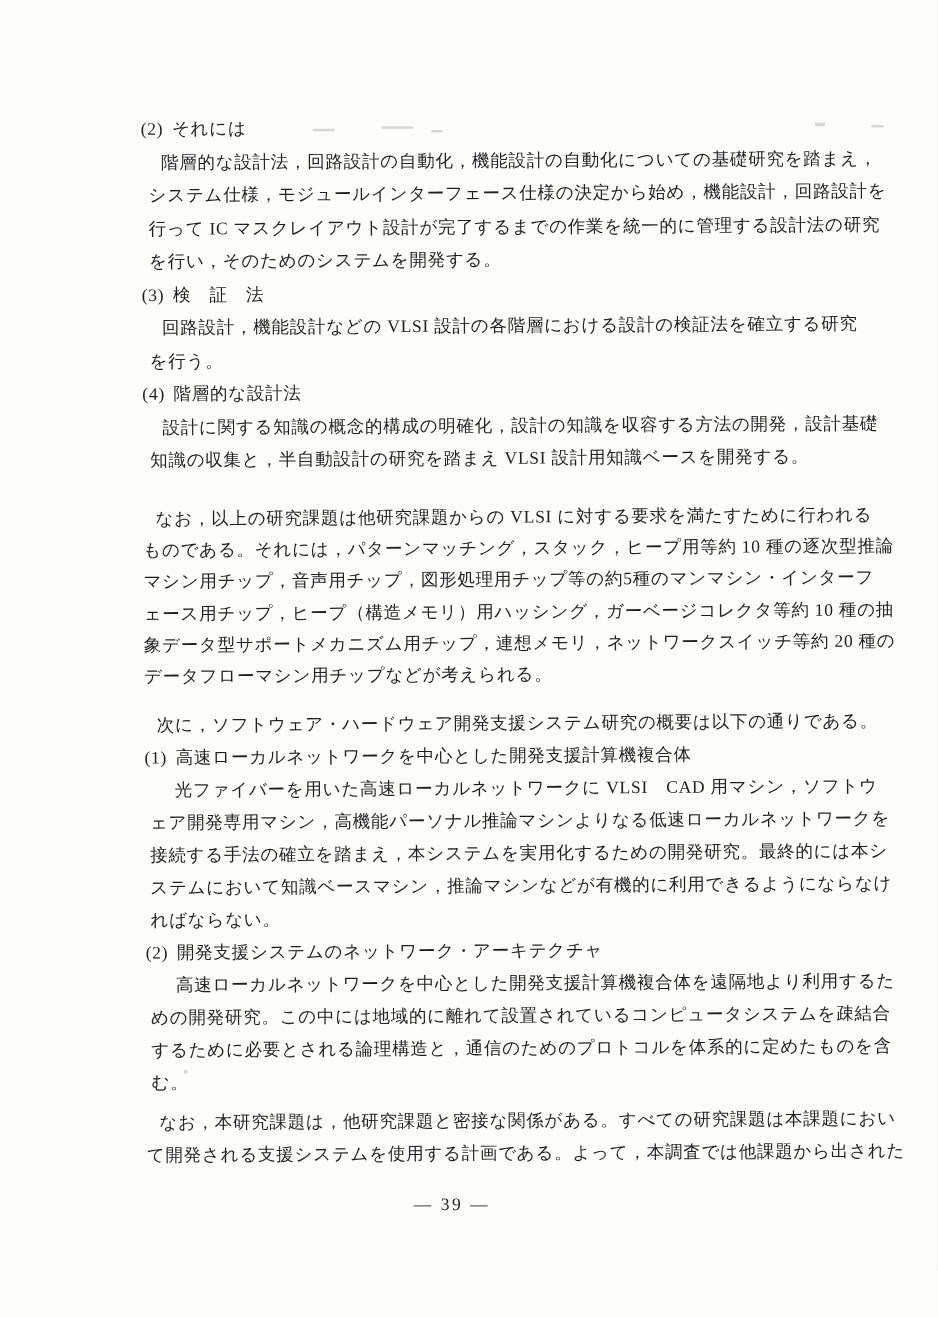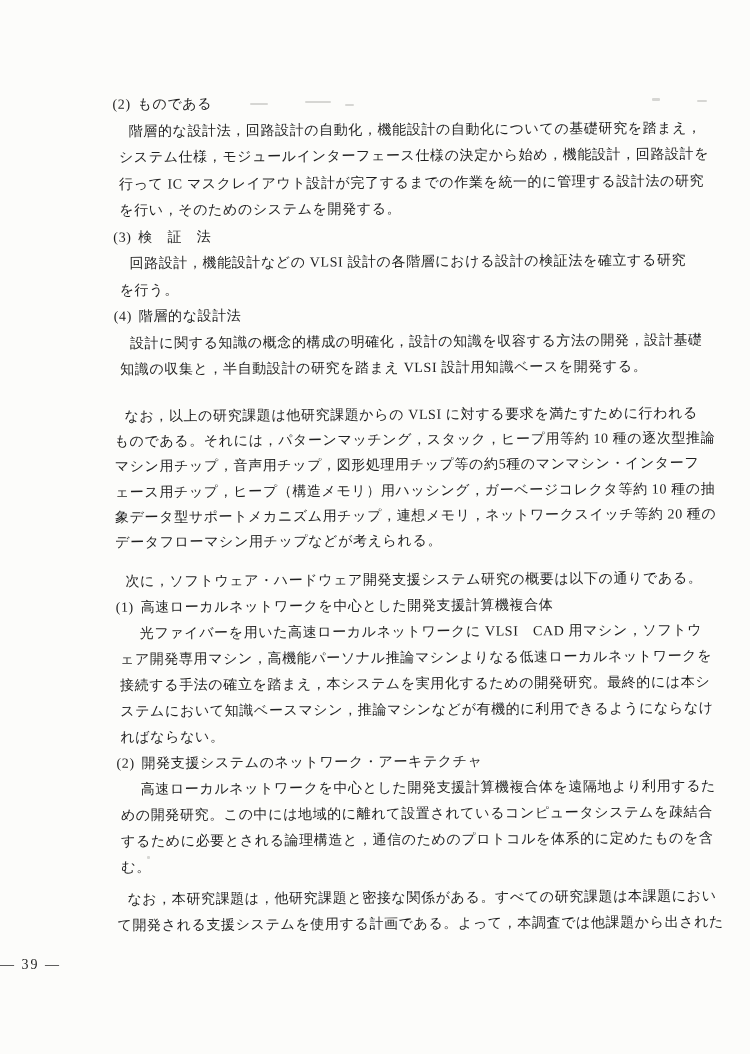--- a/index.html
+++ b/index.html
@@ -48,20 +48,21 @@
   .c4  { padding-left: 4px;  }  
   .item .lbl {
     display: inline-block;
     width: 25px;
   }
   .pagenum {
     position: absolute;
     left: 0;
     right: 27px;
     top: 957px;
+    text-align: center;
     font-size: 14px;
     letter-spacing: 2px;
   }
   .artifact {
     position: absolute;
     background: #c6c6c2;
     opacity: 0.7;
     border-radius: 1px;
   }
   .art1 { left: 250px; top: 103px; width: 18px; height: 2px; }
@@ -72,21 +73,21 @@
   .art6 { left: 147px; top: 856px; width: 3px;  height: 3px; }
 </style>
 </head>
 <body>
 
 <div class="page">
 
   <div class="textblock">
 
     <div class="block block-a">
-      <div class="ln item"><span class="lbl">(2)</span><span>ものである</span></div>
+      <div class="ln item"><span class="lbl">(2)</span><span>それには</span></div>
       <div class="ln f16">階層的な設計法，回路設計の自動化，機能設計の自動化についての基礎研究を踏まえ，</div>
       <div class="ln c6">システム仕様，モジュールインターフェース仕様の決定から始め，機能設計，回路設計を</div>
       <div class="ln c6">行って IC マスクレイアウト設計が完了するまでの作業を統一的に管理する設計法の研究</div>
       <div class="ln c6">を行い，そのためのシステムを開発する。</div>
       <div class="ln item"><span class="lbl">(3)</span><span>検　証　法</span></div>
       <div class="ln f16">回路設計，機能設計などの VLSI 設計の各階層における設計の検証法を確立する研究</div>
       <div class="ln c6">を行う。</div>
       <div class="ln item"><span class="lbl">(4)</span><span>階層的な設計法</span></div>
       <div class="ln f16">設計に関する知識の概念的構成の明確化，設計の知識を収容する方法の開発，設計基礎</div>
       <div class="ln c6">知識の収集と，半自動設計の研究を踏まえ VLSI 設計用知識ベースを開発する。</div>

